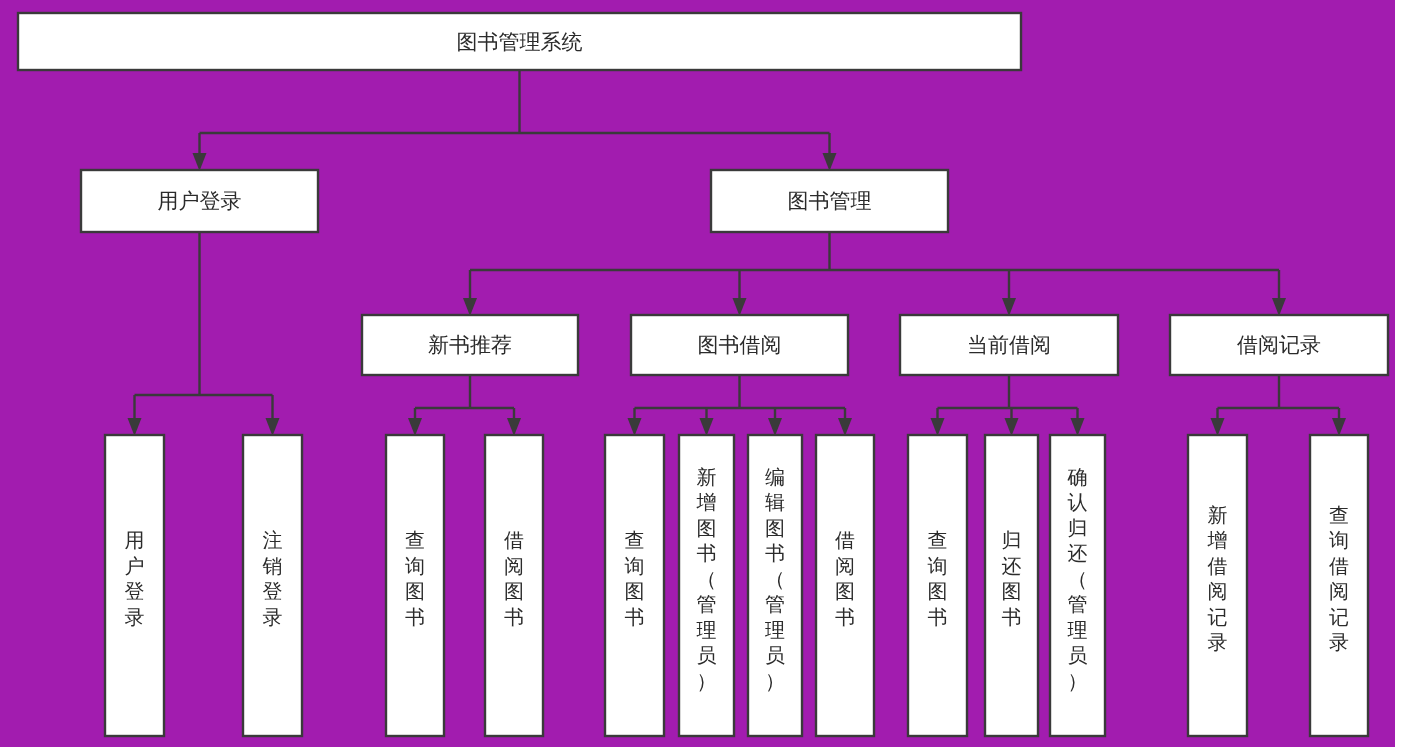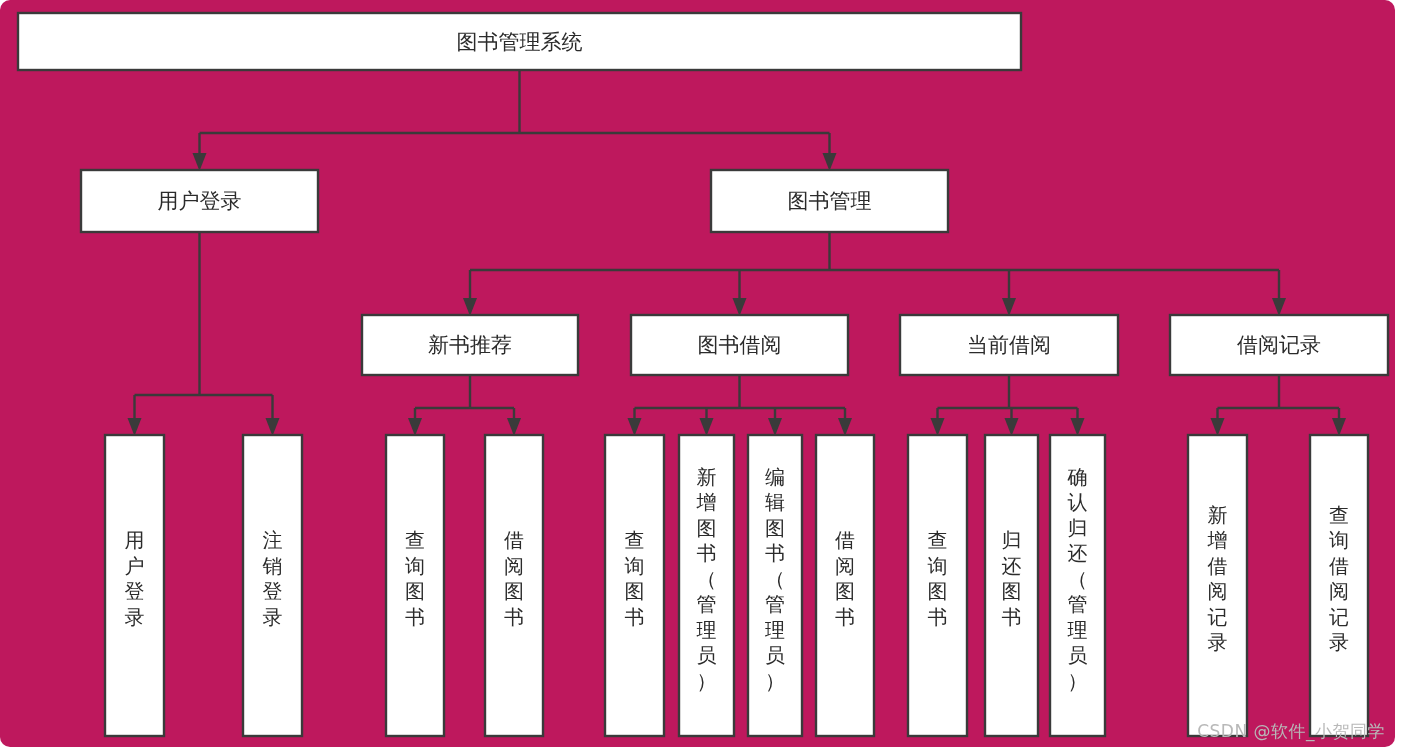--- a/index.html
+++ b/index.html
@@ -10,22 +10,21 @@
   body {
     width: 1405px;
     height: 747px;
     font-family: "Liberation Sans", sans-serif;
     overflow: hidden;
   }
   #chart-root {
     position: relative;
     width: 1395px;
     height: 747px;
-    background: #be185d;
-    border-radius: 10px;
+    background: #a21caf;
   }
   svg.flow {
     position: absolute;
     left: 0;
     top: 0;
     width: 1405px;
     height: 747px;
     display: block;
   }
   .node-box {
@@ -202,14 +201,13 @@
         <g>
           <rect x="1188" y="435" width="59" height="301" class="node-box"></rect>
           <text x="1217.5" class="node-label-vertical"><tspan x="1217.5" y="521.75">新</tspan><tspan x="1217.5" y="547.25">增</tspan><tspan x="1217.5" y="572.75">借</tspan><tspan x="1217.5" y="598.25">阅</tspan><tspan x="1217.5" y="623.75">记</tspan><tspan x="1217.5" y="649.25">录</tspan></text>
         </g>
         <g>
           <rect x="1310" y="435" width="58" height="301" class="node-box"></rect>
           <text x="1339" class="node-label-vertical"><tspan x="1339" y="521.75">查</tspan><tspan x="1339" y="547.25">询</tspan><tspan x="1339" y="572.75">借</tspan><tspan x="1339" y="598.25">阅</tspan><tspan x="1339" y="623.75">记</tspan><tspan x="1339" y="649.25">录</tspan></text>
         </g>
       </g>
   </svg>
-  <div class="watermark">CSDN @软件_小贺同学</div>
 </div>
 
 </body></html>

